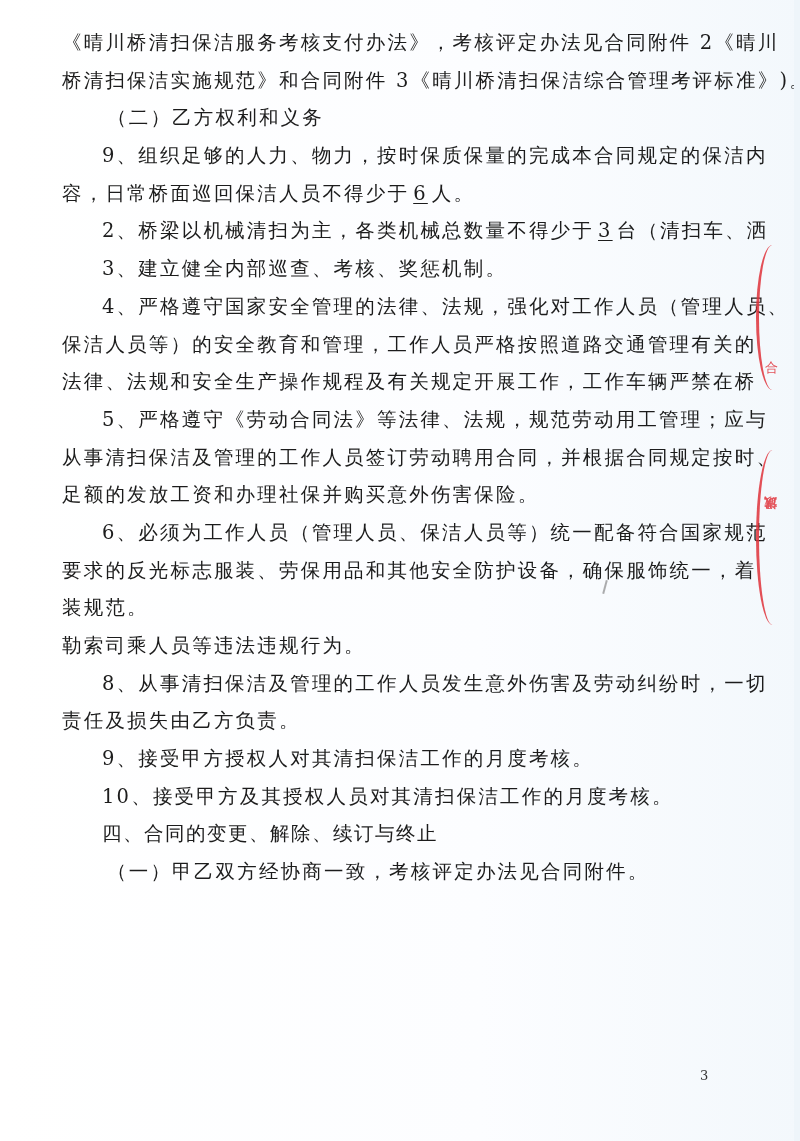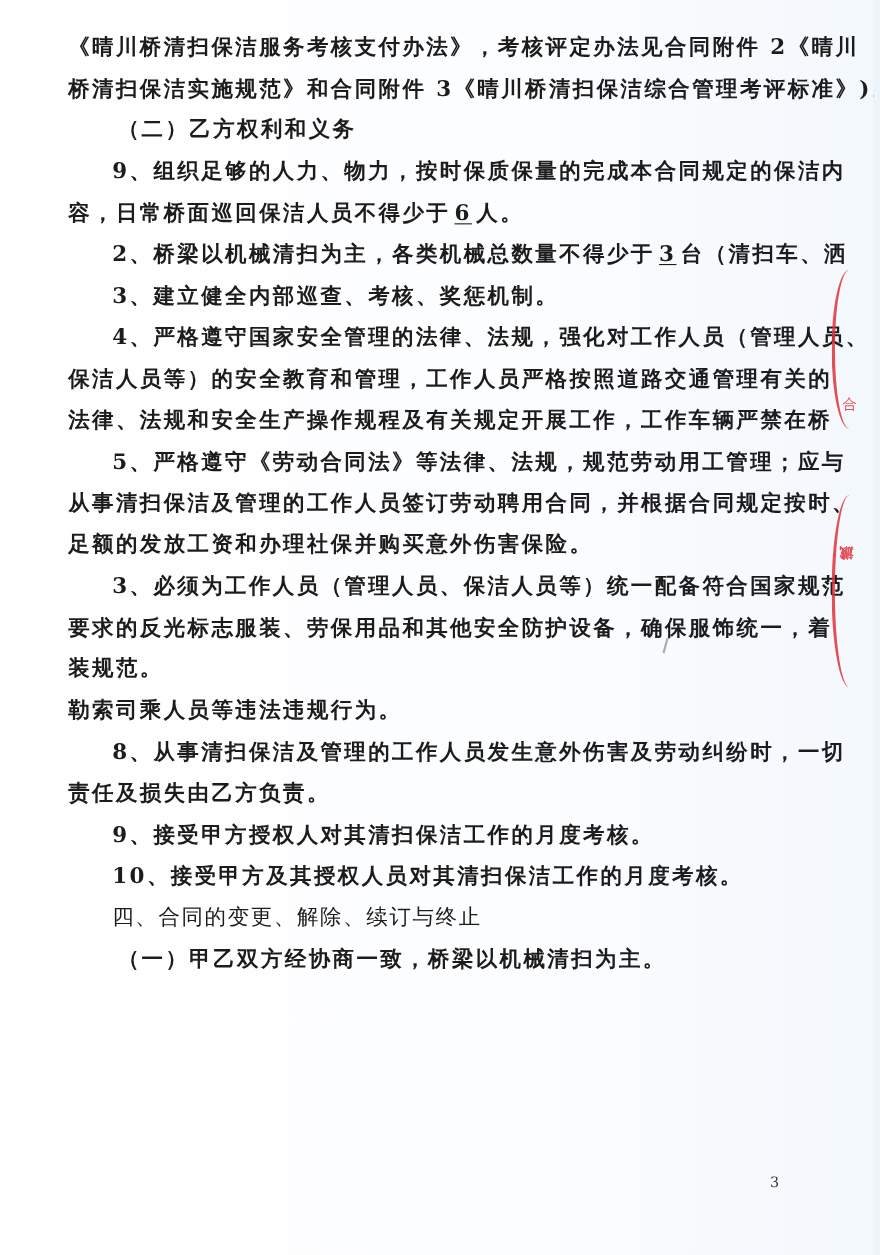--- a/index.html
+++ b/index.html
@@ -27,21 +27,20 @@
       left: 62px;
       top: 24px;
       width: 676px;
     }
     .line {
       height: 37.7px;
       line-height: 37.7px;
       font-size: 19.5px;
       white-space: nowrap;
       letter-spacing: 2.2px;
-      font-weight: bold;
     }
     .line.indent { padding-left: 40px; }
     .line.indent-sub { padding-left: 45px; }
     .line.heading { padding-left: 40px; font-weight: normal; letter-spacing: 1.5px; }
     .u {
       text-decoration: underline;
       text-underline-offset: 3px;
       padding: 0 4px;
     }
     .page-number {
@@ -100,30 +99,30 @@
     <div class="line indent">9、组织足够的人力、物力，按时保质保量的完成本合同规定的保洁内</div>
     <div class="line"><span>容，日常桥面巡回保洁人员不得少于</span><span class="u">6</span><span>人。</span></div>
     <div class="line indent"><span>2、桥梁以机械清扫为主，各类机械总数量不得少于</span><span class="u">3</span><span>台（清扫车、洒</span></div>
     <div class="line indent">3、建立健全内部巡查、考核、奖惩机制。</div>
     <div class="line indent">4、严格遵守国家安全管理的法律、法规，强化对工作人员（管理人员、</div>
     <div class="line">保洁人员等）的安全教育和管理，工作人员严格按照道路交通管理有关的</div>
     <div class="line">法律、法规和安全生产操作规程及有关规定开展工作，工作车辆严禁在桥</div>
     <div class="line indent">5、严格遵守《劳动合同法》等法律、法规，规范劳动用工管理；应与</div>
     <div class="line">从事清扫保洁及管理的工作人员签订劳动聘用合同，并根据合同规定按时、</div>
     <div class="line">足额的发放工资和办理社保并购买意外伤害保险。</div>
-    <div class="line indent">3、必须为工作人员（管理人员、保洁人员等）统一配备符合国家规范</div>
+    <div class="line indent">6、必须为工作人员（管理人员、保洁人员等）统一配备符合国家规范</div>
     <div class="line">要求的反光标志服装、劳保用品和其他安全防护设备，确保服饰统一，着</div>
     <div class="line">装规范。</div>
     <div class="line">勒索司乘人员等违法违规行为。</div>
     <div class="line indent">8、从事清扫保洁及管理的工作人员发生意外伤害及劳动纠纷时，一切</div>
     <div class="line">责任及损失由乙方负责。</div>
     <div class="line indent">9、接受甲方授权人对其清扫保洁工作的月度考核。</div>
     <div class="line indent">10、接受甲方及其授权人员对其清扫保洁工作的月度考核。</div>
     <div class="line heading">四、合同的变更、解除、续订与终止</div>
-    <div class="line indent-sub">（一）甲乙双方经协商一致，桥梁以机械清扫为主。</div>
+    <div class="line indent-sub">（一）甲乙双方经协商一致，考核评定办法见合同附件。</div>
   </div>
 
   <div class="mark"></div>
 
   <div class="seal">
     <div class="arc" style="left:4px; top:5px; width:30px; height:145px;"></div>
     <div class="seal-text" style="left:10px; top:110px;">合</div>
     <div class="arc" style="left:4px; top:210px; width:30px; height:175px;"></div>
     <div class="seal-text" style="left:10px; top:280px; transform:rotate(180deg);">武汉市城</div>
   </div>

